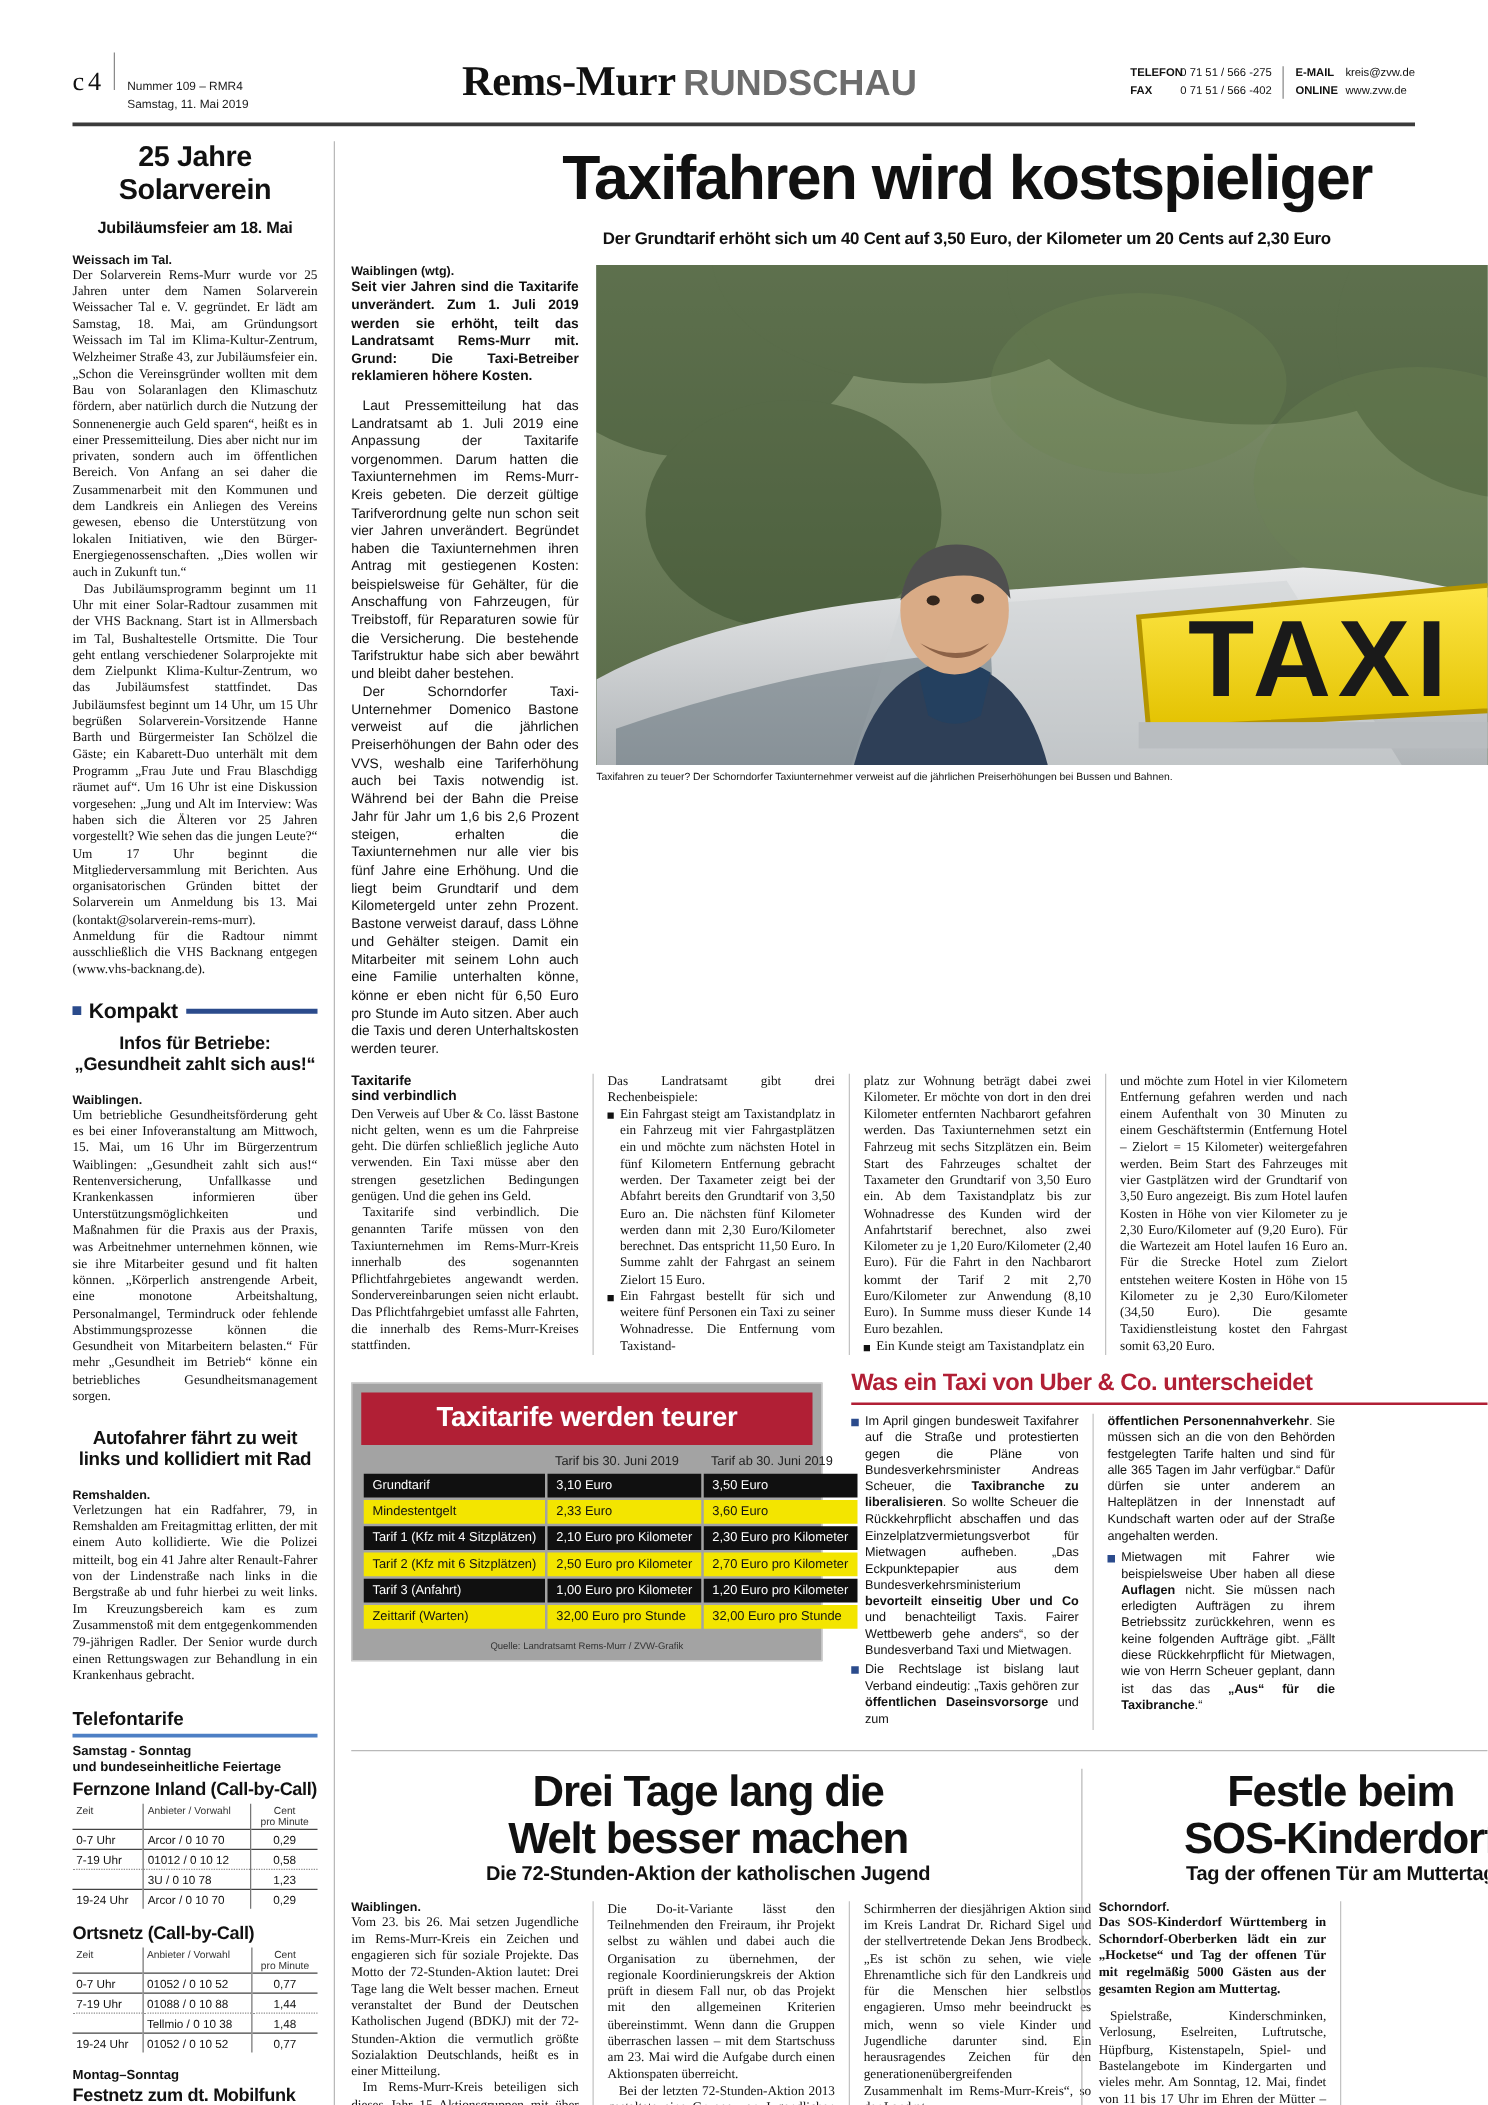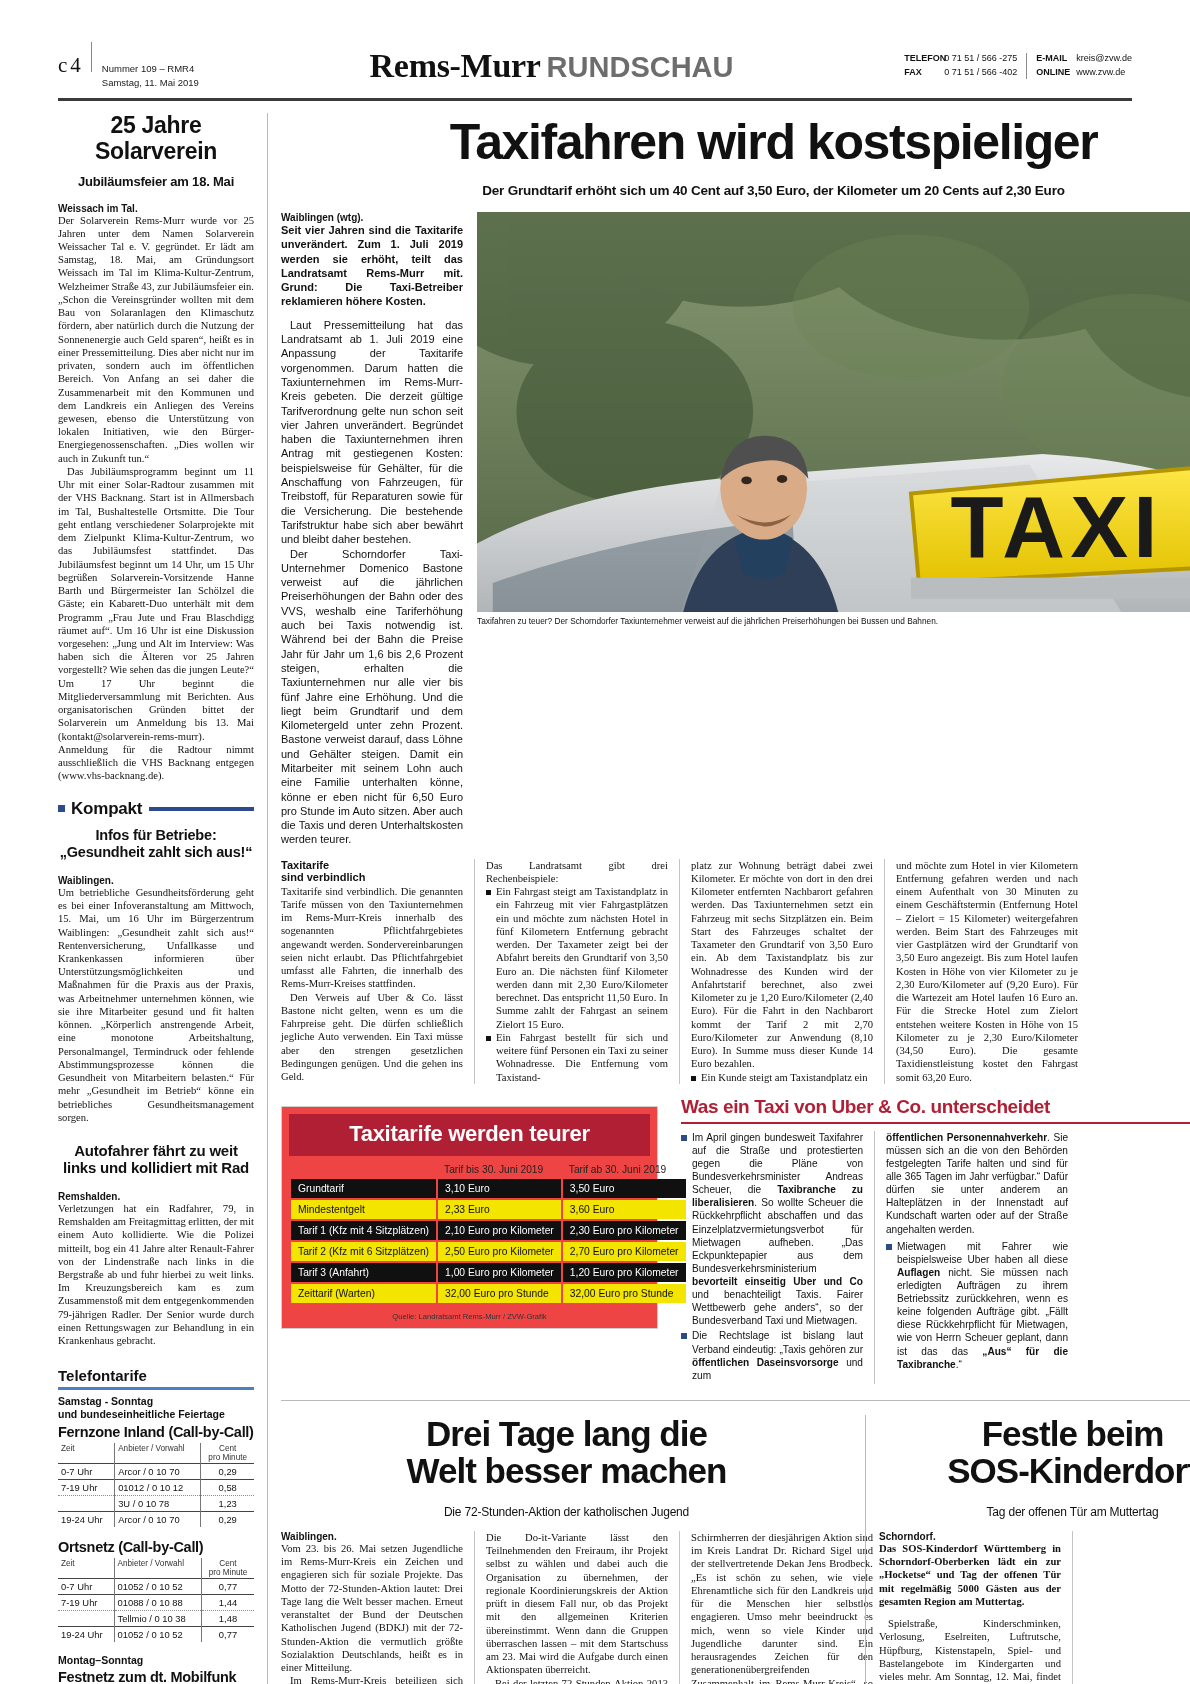--- a/index.html
+++ b/index.html
@@ -71,21 +71,21 @@
   
   .three{display:flex;margin-top:12px;gap:0;}
   .three .c{width:182px;flex:0 0 182px;}
   .three .vr{width:1px;background:#c3c3c3;margin:0 11px;flex:0 0 1px;}
   .subhd{font-family:"Liberation Sans",sans-serif;font-weight:700;font-size:11px;margin-bottom:2px;}
   ul.bul{margin:0;padding:0;list-style:none;}
   ul.bul li{position:relative;padding-left:10px;font-family:"Liberation Serif",serif;font-size:10.6px;line-height:1.25;text-align:justify;}
   ul.bul li::before{content:"";position:absolute;left:0;top:5px;width:5px;height:5px;background:#111;}
 
   
-  .graphic{border:1px solid #cfcfcf;background:#ef4444;padding:7px;margin-top:10px;}
+  .graphic{border:1px solid #cfcfcf;background:#a3a3a3;padding:7px;margin-top:10px;}
   .g-title{background:#b11f35;color:#fff;font-family:"Liberation Sans",sans-serif;font-weight:700;font-size:22px;text-align:center;padding:7px 0 9px 0;letter-spacing:-0.3px;}
   table.tx{width:100%;border-collapse:separate;border-spacing:2px 2px;font-family:"Liberation Sans",sans-serif;font-size:10.3px;margin-top:4px;}
   table.tx th{font-weight:400;color:#222;font-size:10.2px;text-align:left;padding:2px 6px;background:transparent;}
   table.tx td{padding:4px 7px;white-space:nowrap;}
   tr.dark td{background:#101010;color:#ffffff;}
   tr.lite td{background:#f3e500;color:#101010;}
   .g-src{font-family:"Liberation Sans",sans-serif;font-size:7.6px;color:#333;text-align:center;margin-top:7px;}
 
   
   .redhd{font-family:"Liberation Sans",sans-serif;font-weight:700;font-size:19px;color:#b11f35;letter-spacing:-0.4px;}
@@ -99,21 +99,21 @@
   .ptxt-s{font-family:"Liberation Sans",sans-serif;font-size:10.1px;line-height:1.3;text-align:justify;margin:0;}
   b.hl{font-weight:700;}
 
   
   .hrule{height:1px;background:#b9b9b9;margin:16px 0 0 0;}
   .bottom{display:flex;margin-top:14px;}
   .bot-left{flex:0 0 571px;width:571px;}
   .bot-right{flex:1;}
   .bot-vr{width:1px;background:#b9b9b9;margin:0 13px;flex:0 0 1px;}
   .hd2{font-family:"Liberation Sans",sans-serif;font-weight:700;font-size:35px;line-height:1.06;text-align:center;letter-spacing:-1px;}
-  .dach2{font-family:"Liberation Sans",sans-serif;font-weight:400;font-size:12px;text-align:center;margin-top:16px;letter-spacing:-0.2px;}
+  .dach2{font-family:"Liberation Sans",sans-serif;font-weight:700;font-size:16px;text-align:center;margin-top:2px;letter-spacing:-0.2px;}
   .cols2{display:flex;margin-top:12px;}
   .cols2 .c{width:182px;flex:0 0 182px;}
   .cols2 .vr{width:1px;background:#c3c3c3;margin:0 11px;flex:0 0 1px;}
   .infobox{border-top:2px solid #111;margin-top:8px;padding-top:3px;}
   .infobox .ih{font-family:"Liberation Sans",sans-serif;font-weight:700;font-size:13px;}
   .infobox .it{font-family:"Liberation Sans",sans-serif;font-size:10.1px;line-height:1.3;margin-top:3px;text-align:justify;}
 </style>
 </head>
 <body>
 
@@ -349,22 +349,22 @@
         </div>
       </div>
 
       <div class="three">
 
         <div class="c">
           <div class="subhd">
             <div>Taxitarife</div>
             <div>sind verbindlich</div>
           </div>
+          <p class="txt">Den Verweis auf Uber &amp; Co. lässt Bastone nicht gelten, wenn es um die Fahrpreise geht. Die dürfen schließlich jegliche Auto verwenden. Ein Taxi müsse aber den strengen gesetzlichen Bedingungen genügen. Und die gehen ins Geld.</p>
           <p class="txt">Taxitarife sind verbindlich. Die genannten Tarife müssen von den Taxiunternehmen im Rems-Murr-Kreis innerhalb des sogenannten Pflichtfahrgebietes angewandt werden. Sondervereinbarungen seien nicht erlaubt. Das Pflichtfahrgebiet umfasst alle Fahrten, die innerhalb des Rems-Murr-Kreises stattfinden.</p>
-          <p class="txt">Den Verweis auf Uber &amp; Co. lässt Bastone nicht gelten, wenn es um die Fahrpreise geht. Die dürfen schließlich jegliche Auto verwenden. Ein Taxi müsse aber den strengen gesetzlichen Bedingungen genügen. Und die gehen ins Geld.</p>
         </div>
         <div class="vr"></div>
 
         <div class="c">
           <p class="txt">Das Landratsamt gibt drei Rechenbeispiele:</p>
           <ul class="bul">
             <li>Ein Fahrgast steigt am Taxistandplatz in ein Fahrzeug mit vier Fahrgastplätzen ein und möchte zum nächsten Hotel in fünf Kilometern Entfernung gebracht werden. Der Taxameter zeigt bei der Abfahrt bereits den Grundtarif von 3,50 Euro an. Die nächsten fünf Kilometer werden dann mit 2,30 Euro/Kilometer berechnet. Das entspricht 11,50 Euro. In Summe zahlt der Fahrgast an seinem Zielort 15 Euro.</li>
             <li>Ein Fahrgast bestellt für sich und weitere fünf Personen ein Taxi zu seiner Wohnadresse. Die Entfernung vom Taxistand-</li>
           </ul>
         </div>

